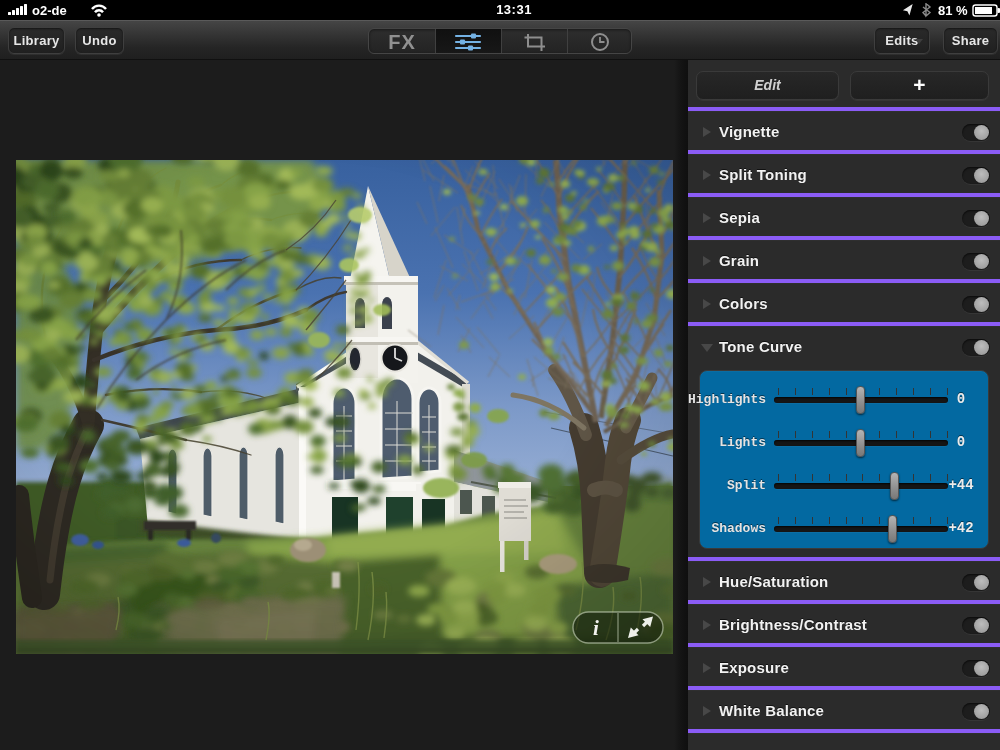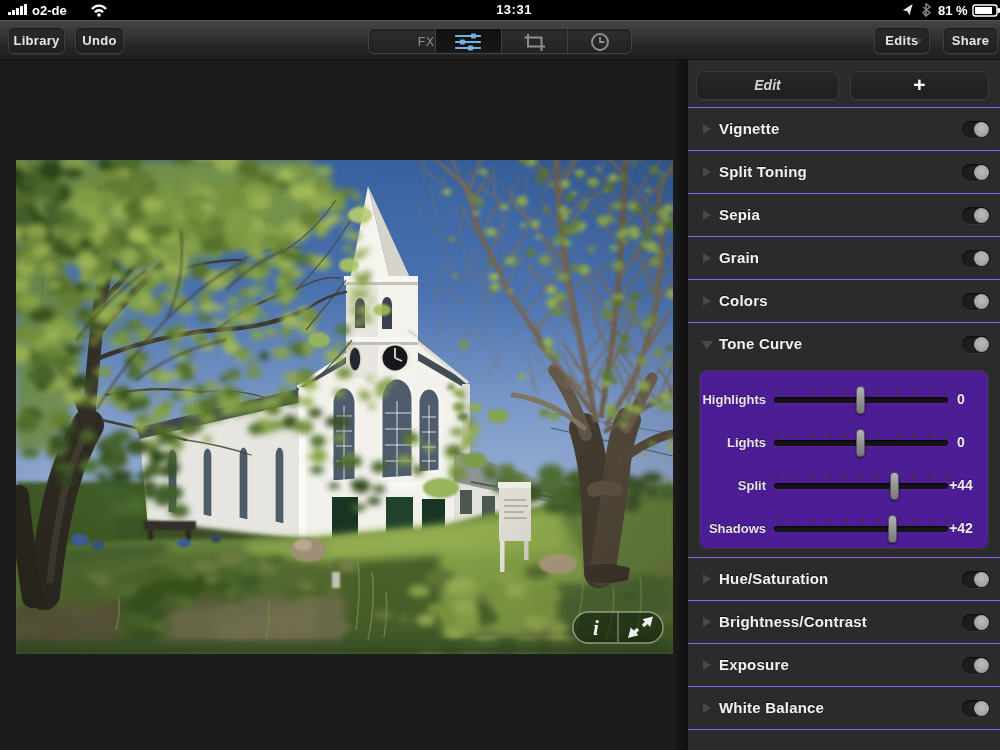--- a/index.html
+++ b/index.html
@@ -30,37 +30,37 @@
 .seg-item.first { border-left:none; }
 .seg-item.active { background:linear-gradient(#101010,#181818); }
 
 
 #panel { position:absolute; left:688px; top:60px; width:312px; height:690px; background:#2b2b2b; }
 #pdivider { position:absolute; left:674px; top:60px; width:14px; height:690px;
   background:linear-gradient(90deg,#1c1c1c,#131313 55%,#0f0f0f); }
 .pbtn { position:absolute; top:11px; height:29px; background:linear-gradient(#272727,#1f1f1f);
   border:1px solid #3a3a3a; border-radius:7px; color:#d0d0d0; font-size:14px; font-weight:bold;
   text-align:center; line-height:27px; box-shadow:0 1px 0 rgba(255,255,255,0.05); }
-.prow { position:absolute; left:0; width:312px; height:43px; border-top:1px solid #8b5cf6;
+.prow { position:absolute; left:0; width:312px; height:43px; border-top:4px solid #8b5cf6;
   box-shadow:inset 0 1px 0 rgba(255,255,255,0.025); }
 .prow .tri { position:absolute; left:15px; top:16px; width:0; height:0;
   border-left:8px solid #484848; border-top:5px solid transparent; border-bottom:5px solid transparent; }
 .prow .tri.down { left:13px; top:18px; border-left:6px solid transparent; border-right:6px solid transparent;
   border-top:8px solid #484848; border-bottom:none; }
 .prow .lbl { position:absolute; left:31px; top:12px; color:#f2f2f2; font-size:15px; font-weight:bold;
   text-shadow:0 -1px 0 rgba(0,0,0,0.6); letter-spacing:0.2px; }
 .toggle { position:absolute; right:10px; top:13px; width:28px; height:17px; border-radius:9px;
   background:#1d1d1d; box-shadow:inset 0 1px 2px rgba(0,0,0,0.7), 0 1px 0 rgba(255,255,255,0.05); }
 .toggle .knob { position:absolute; right:1px; top:1px; width:15px; height:15px; border-radius:50%;
   background:radial-gradient(circle at 50% 40%, #bdbdbd, #a2a2a2 65%, #8d8d8d); }
 
 
 #tcbox { position:absolute; left:11px; top:310px; width:290px; height:179px;
-  background:#4c1d95; border:1px solid #3a3a3a; border-radius:8px;
-  box-shadow:inset 0 1px 0 rgba(255,255,255,0.03); }
+  background:#0369a1; border:1px solid #3a3a3a; border-radius:8px;
+  box-shadow:inset 0 1px 0 rgba(255,255,255,0.03);font-family:Liberation Mono, monospace; }
 .srow { position:absolute; left:0; width:290px; height:43px; }
 .srow .slbl { position:absolute; right:224px; top:5px; color:#e4e4e4; font-size:13px; font-weight:bold;
   text-shadow:0 -1px 0 rgba(0,0,0,0.5); }
 .srow .track { position:absolute; left:74px; top:10px; width:174px; height:6px; border-radius:3px;
   background:#151515; box-shadow:inset 0 1px 2px rgba(0,0,0,0.8), 0 1px 0 rgba(255,255,255,0.04); }
 .srow .ticks { position:absolute; left:78px; top:1px; width:170px; height:7px;
   background:repeating-linear-gradient(90deg, #343434 0 1px, transparent 1px 16.9px); }
 .srow .knob { position:absolute; top:-1px; width:9px; height:28px; border-radius:4px;
   background:linear-gradient(#b4b4b4,#8e8e8e 60%,#787878); border:1px solid #555;
   box-shadow:0 1px 2px rgba(0,0,0,0.6); }
@@ -1593,21 +1593,21 @@
   </div>
 
   <div id="toolbar">
     <div class="tbtn" style="left:8px; width:57px;">Library</div>
     <div class="tbtn" style="left:75px; width:49px;">Undo</div>
     <div id="seg">
       <div class="seg-item first" style="left:0;"></div>
       <div class="seg-item active" style="left:66px;"></div>
       <div class="seg-item" style="left:132px;"></div>
       <div class="seg-item" style="left:198px;"></div>
-      <div style="position:absolute;left:0;top:0;width:66px;text-align:right;line-height:26px;color:#909090;font-size:12px;font-weight:normal;letter-spacing:1px;">FX</div>
+      <div style="position:absolute;left:0;top:0;width:66px;text-align:center;line-height:26px;color:#909090;font-size:20px;font-weight:bold;letter-spacing:1px;">FX</div>
       <svg style="position:absolute;left:66px;top:0;" width="66" height="26">
         <g stroke="#74b2e4" stroke-width="2.2" stroke-linecap="round">
           <line x1="21" y1="7" x2="45" y2="7"></line>
           <line x1="21" y1="13" x2="45" y2="13"></line>
           <line x1="21" y1="19" x2="45" y2="19"></line>
         </g>
         <g fill="#74b2e4">
           <rect x="36" y="4.5" width="5" height="5" rx="1"></rect>
           <rect x="25" y="10.5" width="5" height="5" rx="1"></rect>
           <rect x="33" y="16.5" width="5" height="5" rx="1"></rect>

